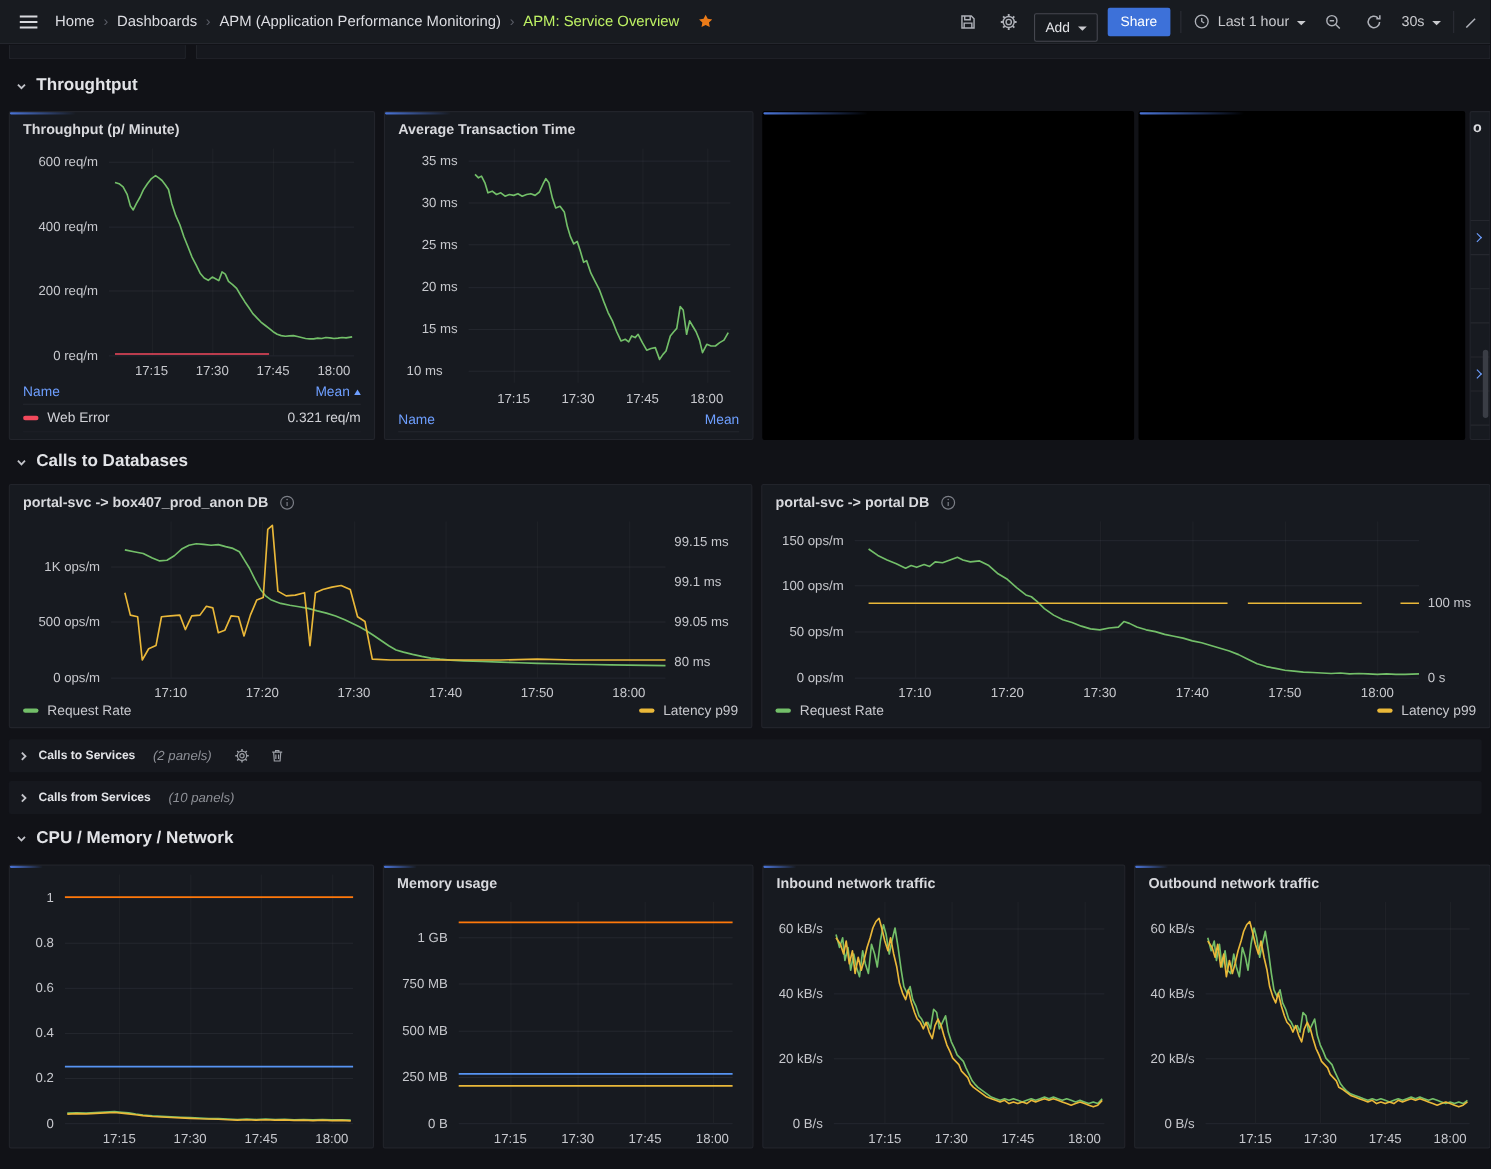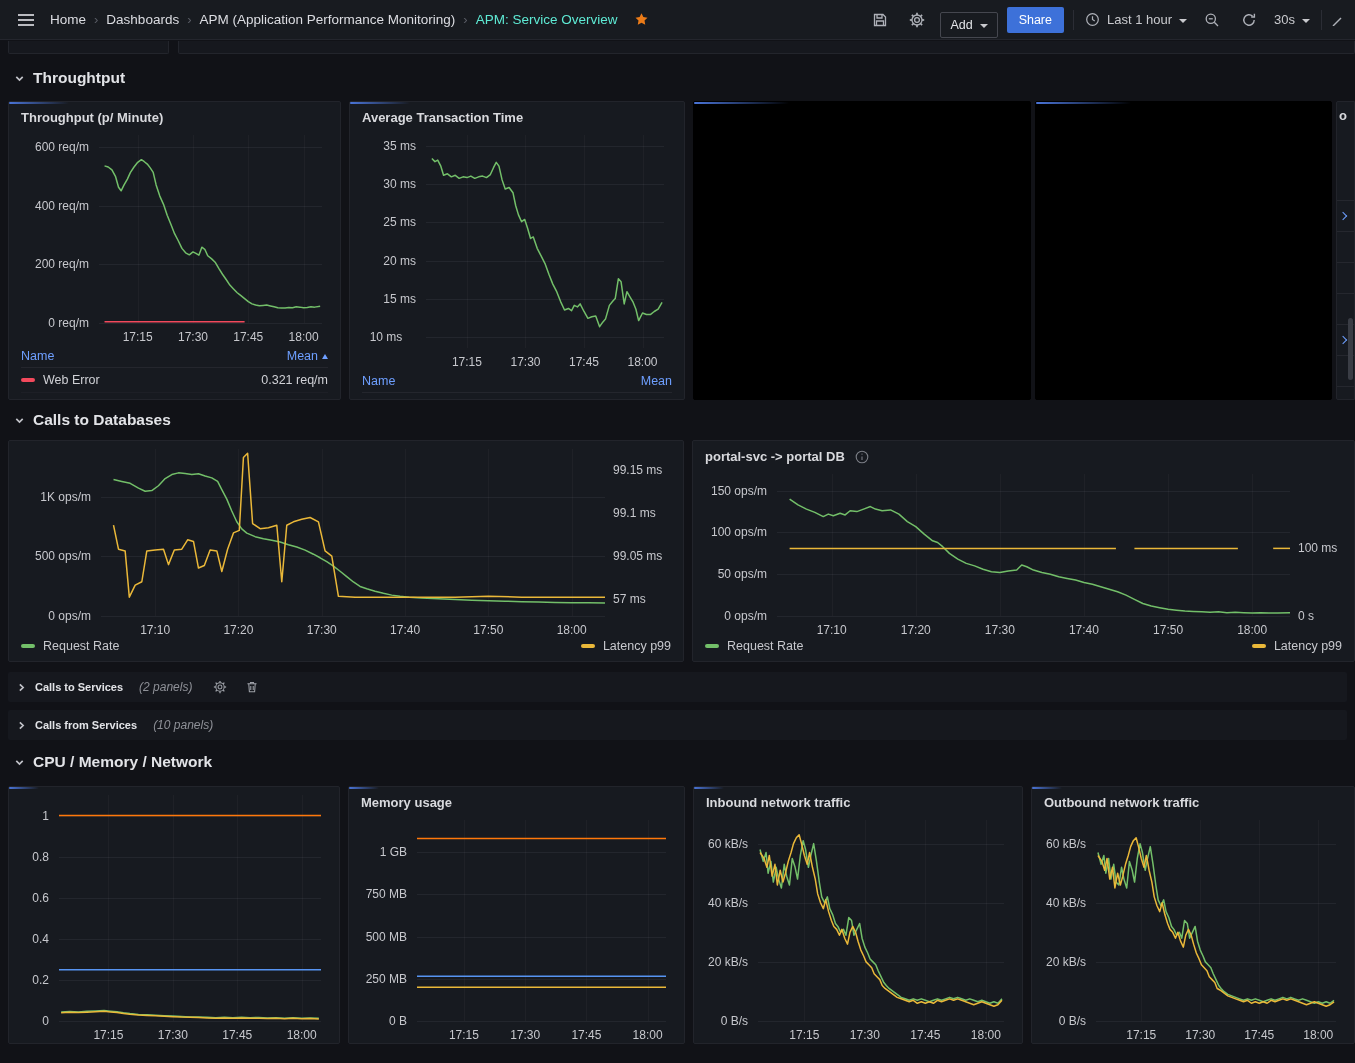--- a/index.html
+++ b/index.html
@@ -8,21 +8,21 @@
 
   
   #nav{position:absolute;top:0;left:0;right:0;height:40px;background:#181b20;border-bottom:1px solid #24262d;
        display:flex;align-items:center;padding:0 12px;box-sizing:border-box;z-index:5;}
   .icon-btn{background:none;border:none;color:#aeb1b8;width:28px;height:28px;display:flex;align-items:center;
             justify-content:center;cursor:pointer;padding:0;flex:none;}
   .icon-btn svg{width:16px;height:16px;}
   #menu-btn svg{width:18px;height:16px;color:#d8d9dd;}
   .crumbs{display:flex;align-items:center;margin-left:10px;white-space:nowrap;}
   .crumb{color:#dcdde2;font-size:13.5px;font-weight:500;text-decoration:none;cursor:pointer;}
-  .crumb.current{color:#5eead4;font-weight:400;cursor:default;}
+  .crumb.current{color:#bef264;font-weight:400;cursor:default;}
   .sep{color:#5a5d66;margin:0 8px;font-size:13px;}
   .star-btn{margin-left:10px;}
   .star-btn svg{width:15px;height:15px;}
   .nav-right{margin-left:auto;display:flex;align-items:center;gap:9px;}
   .btn-outline{height:26px;padding:0 9px;background:transparent;border:1px solid #45474f;border-radius:2px;
                color:#e3e4e8;font-size:12.5px;font-weight:500;display:flex;align-items:center;gap:7px;cursor:pointer;margin-top:10px;}
   .btn-primary{height:26px;padding:0 12px;background:#3d71d9;border:none;border-radius:2px;color:#fff;
                font-size:12.5px;font-weight:500;cursor:pointer;}
   .caret{width:0;height:0;border:4px solid transparent;border-top-color:#c9cace;margin-top:7px;display:inline-block;}
   .vdiv{width:1px;height:20px;background:#2b2d35;}
@@ -311,41 +311,51 @@
   </section>
 
   <div class="section-h" style="left:14px;top:408px;">
     <svg class="chev" viewBox="0 0 12 12" fill="none" stroke="currentColor" stroke-width="1.8">
         <path d="M2.5 4.2L6 7.8l3.5-3.6"></path>
       </svg>
     <span>Calls to Databases</span>
   </div>
 
   <section class="panel" style="left:8px;top:440px;width:676px;height:222px;">
+    <h2 class="ptitle">
+      <span>portal-svc -&gt; box407_prod_anon DB</span>
+      <span class="info-ic">
+        <svg viewBox="0 0 14 14" fill="none" stroke="#7b7e86" stroke-width="1.1">
+            <circle cx="7" cy="7" r="5.8"></circle>
+            <line x1="7" y1="6.4" x2="7" y2="10"></line>
+            <circle cx="7" cy="4.1" r="0.7" fill="#7b7e86" stroke="none"></circle>
+          </svg>
+      </span>
+    </h2>
     <div class="chart-wrap" style="--gl:86px;--gr:72px;">
       <div class="plot">
           <div class="grid-h" style="top: 100%;"></div>
           <div class="grid-h" style="top: 64.2857%;"></div>
           <div class="grid-h" style="top: 28.5714%;"></div>
           <div class="grid-v" style="left: 10.7438%;"></div>
           <div class="grid-v" style="left: 27.2727%;"></div>
           <div class="grid-v" style="left: 43.8017%;"></div>
           <div class="grid-v" style="left: 60.3306%;"></div>
           <div class="grid-v" style="left: 76.8595%;"></div>
           <div class="grid-v" style="left: 93.3884%;"></div>
           <svg viewBox="0 0 100 100" preserveAspectRatio="none">
             <polyline points="2.48,18.21 4.13,19.43 5.79,20.57 7.44,23.43 8.76,25.29 10.08,24.86 11.40,22.00 12.73,17.71 14.05,15.29 15.37,14.29 16.69,14.71 18.02,15.29 19.34,14.86 20.66,16.14 21.98,17.29 23.14,19.43 23.97,24.29 24.96,30.00 25.95,37.14 26.94,43.57 27.93,47.86 28.93,50.36 30.58,52.50 32.23,53.71 33.88,54.64 35.54,55.71 37.19,57.29 38.84,58.71 40.50,60.57 42.15,63.00 43.47,65.14 44.79,67.50 46.12,70.14 47.44,73.21 48.76,76.43 50.08,79.64 51.40,82.29 52.73,83.71 54.38,85.14 56.03,86.43 57.69,87.50 59.34,88.21 61.16,88.79 63.64,89.29 66.94,89.71 70.25,90.14 73.55,90.50 76.86,90.86 80.17,91.14 83.47,91.43 86.78,91.64 90.08,91.86 93.39,92.00 96.69,92.14 100.00,92.29" fill="none" stroke="#73BF69" stroke-width="1.5" stroke-linejoin="round" vector-effect="non-scaling-stroke"></polyline>
             <polyline points="2.48,45.64 3.47,60.00 4.79,61.03 5.62,88.72 6.78,81.54 8.10,79.49 9.09,61.03 10.74,60.51 12.40,60.00 13.39,69.23 14.55,60.51 16.03,60.00 17.19,54.36 18.35,55.38 19.34,71.28 20.50,69.74 21.65,60.51 22.98,61.03 23.97,73.33 25.12,60.00 26.28,50.26 27.44,48.72 28.26,5.13 29.09,2.56 30.08,44.62 31.57,47.69 33.22,47.18 34.88,45.64 35.87,79.49 36.86,45.64 38.18,43.59 39.83,42.05 41.49,41.03 43.14,43.59 44.46,61.03 45.79,64.10 47.11,88.21 50.41,88.72 57.02,88.72 63.64,88.72 70.25,88.72 76.86,88.21 83.47,88.72 90.08,88.72 96.69,88.72 100.00,88.72" fill="none" stroke="#EAB839" stroke-width="1.5" stroke-linejoin="round" vector-effect="non-scaling-stroke"></polyline>
           </svg>
         </div>
         <div class="ylabs">
           <div class="ylab l" style="top: 100%;">0 ops/m</div>
           <div class="ylab l" style="top: 64.2857%;">500 ops/m</div>
           <div class="ylab l" style="top: 28.5714%;">1K ops/m</div>
-          <div class="ylab r" style="top: 89.7436%;">57 ms</div>
+          <div class="ylab r" style="top: 89.7436%;">80 ms</div>
           <div class="ylab r" style="top: 64.1026%;">99.05 ms</div>
           <div class="ylab r" style="top: 38.4615%;">99.1 ms</div>
           <div class="ylab r" style="top: 12.8205%;">99.15 ms</div>
         </div>
         <div class="xlabels">
           <div class="xlab" style="left: 10.7438%;">17:10</div>
           <div class="xlab" style="left: 27.2727%;">17:20</div>
           <div class="xlab" style="left: 43.8017%;">17:30</div>
           <div class="xlab" style="left: 60.3306%;">17:40</div>
           <div class="xlab" style="left: 76.8595%;">17:50</div>

